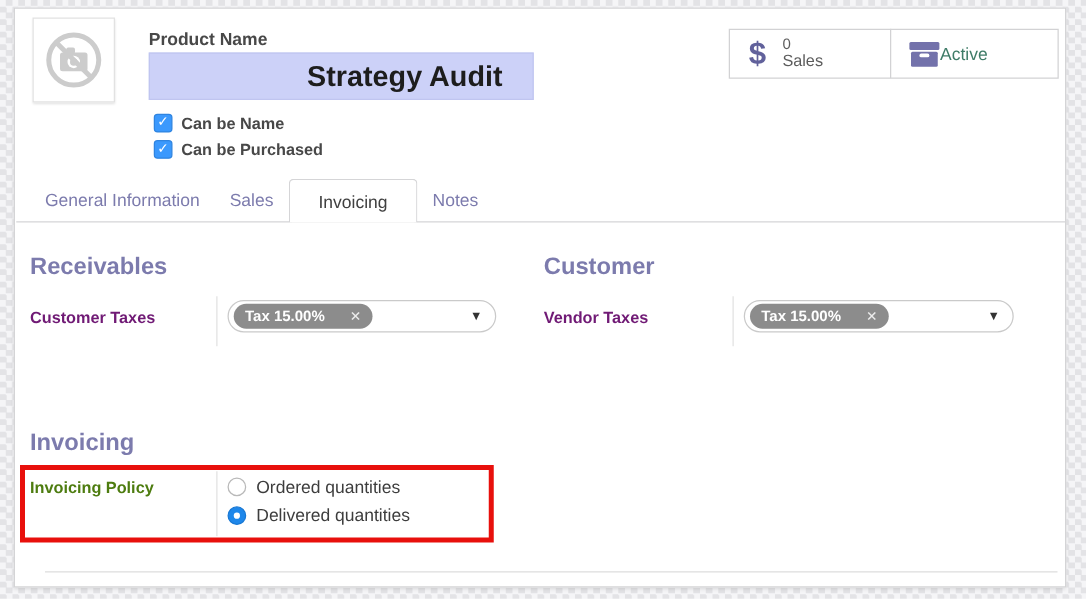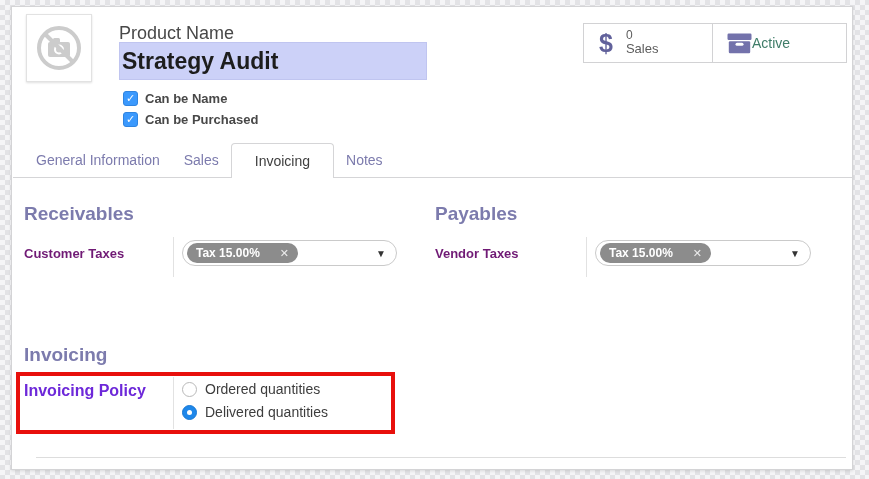--- a/index.html
+++ b/index.html
@@ -17,27 +17,27 @@
   
   .img-placeholder{
     position:absolute;left:14px;top:7px;width:66px;height:68px;
     background:#fff;border:1px solid #e2e2e2;box-sizing:border-box;
     box-shadow:0 1px 2px rgba(0,0,0,.12);
     display:flex;align-items:center;justify-content:center;
   }
   
   .prod-label{
     position:absolute;left:107px;top:16px;
-    font-size:18px;font-weight:normal;color:#484848;
+    font-size:14px;font-weight:bold;color:#484848;
   }
   .prod-input{
     position:absolute;left:107px;top:35px;width:308px;height:38px;
     background:#ccd1f8;border:1px solid #c0c5f0;box-sizing:border-box;
     font-family:"Liberation Sans","DejaVu Sans",sans-serif;
-    font-size:23px;font-weight:bold;color:#1d1d1d;padding:0 2px;
+    font-size:23px;font-weight:bold;color:#1d1d1d;padding:0 24px;text-align:right;
   }
   .chk-row{position:absolute;left:111px;display:flex;align-items:center;gap:7px;}
   .chk-row.r1{top:84px;}
   .chk-row.r2{top:105px;}
   .checkbox{
     width:15px;height:15px;border-radius:3px;background:#3b99fd;
     border:1px solid #2f84e0;box-sizing:border-box;color:#fff;
     font-size:11px;line-height:13px;text-align:center;font-weight:bold;
   }
   .chk-label{font-size:13px;font-weight:bold;color:#484848;}
@@ -93,21 +93,21 @@
     font-weight:bold;padding:3px 9px;display:flex;align-items:flex-end;gap:20px;
     white-space:nowrap;
   }
   .tag-x{color:#ececec;font-size:11px;cursor:pointer;}
   .dd-caret{margin-left:auto;font-size:10px;color:#333;}
   
   .red-box{
     position:absolute;left:4px;top:365px;width:379px;height:62px;
     border:4px solid #e8100c;box-sizing:border-box;z-index:3;
   }
-  .policy-label{position:absolute;left:12px;top:375px;font-size:16px;font-weight:bold;color:#6d28d9;}
+  .policy-label{position:absolute;left:12px;top:375px;font-size:13px;font-weight:bold;color:#4d7c0f;}
   .radio-row{position:absolute;left:170px;display:flex;align-items:center;gap:8px;}
   .radio-row.o1{top:374px;}
   .radio-row.o2{top:397px;}
   .radio{
     width:15px;height:15px;border-radius:50%;box-sizing:border-box;
     border:1px solid #b9b9b9;background:#fff;
   }
   .radio.checked{
     border:1px solid #1878d4;background:#1e87ea;
     display:flex;align-items:center;justify-content:center;
@@ -174,21 +174,21 @@
   <div class="field-label" style="left:12px;top:239px;">Customer Taxes</div>
   <div class="vsep" style="left:161px;top:230px;height:40px;"></div>
   <div class="tag-dd" style="left:170px;top:233px;width:215px;">
     <span class="tag-pill">
       <span>Tax 15.00%</span>
       <span class="tag-x">✕</span>
     </span>
     <span class="dd-caret">▼</span>
   </div>
 
-  <div class="sec-head payables">Payables</div>
+  <div class="sec-head payables">Customer</div>
   <div class="field-label" style="left:423px;top:239px;">Vendor Taxes</div>
   <div class="vsep" style="left:574px;top:230px;height:40px;"></div>
   <div class="tag-dd" style="left:583px;top:233px;width:216px;">
     <span class="tag-pill">
       <span>Tax 15.00%</span>
       <span class="tag-x">✕</span>
     </span>
     <span class="dd-caret">▼</span>
   </div>
 

